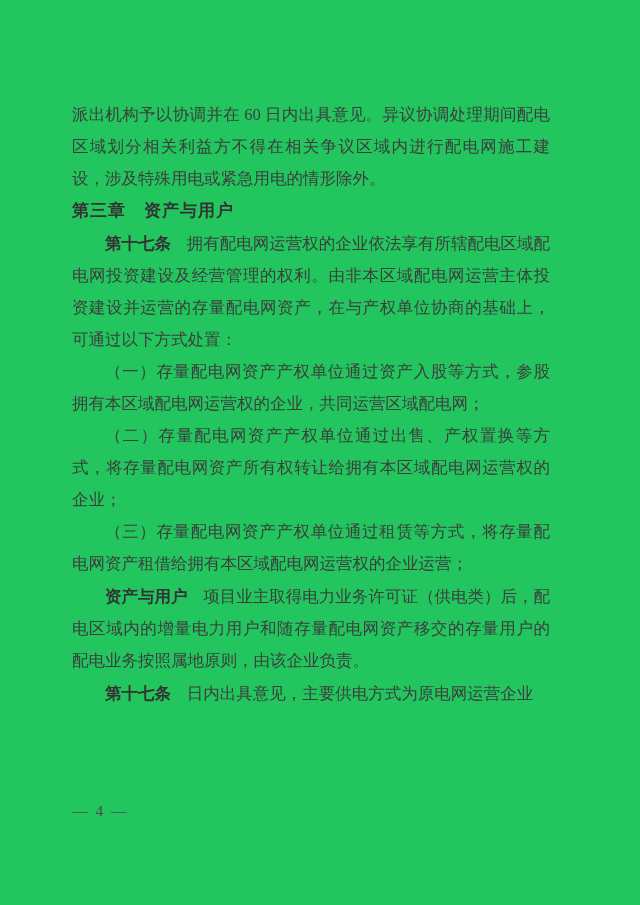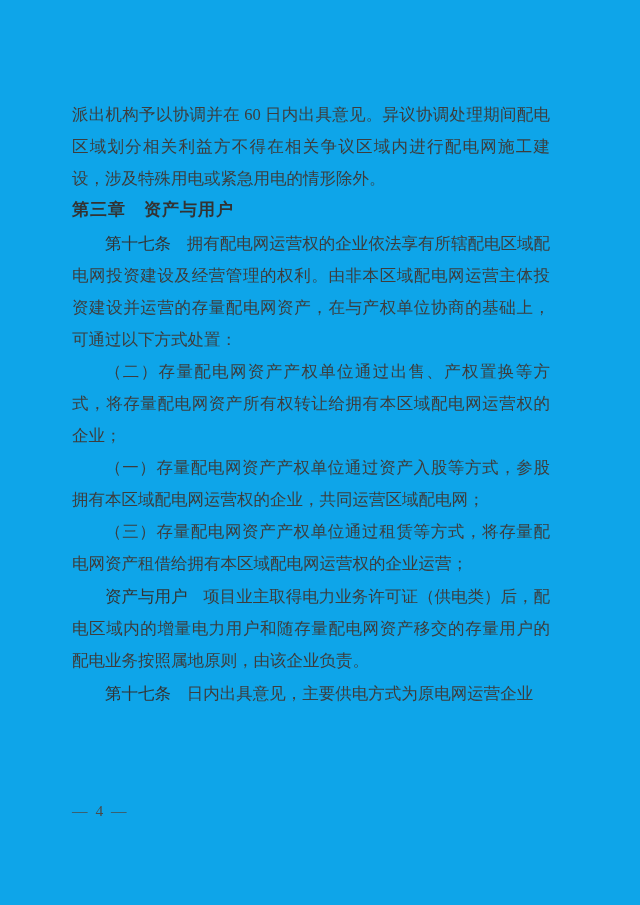--- a/index.html
+++ b/index.html
@@ -4,21 +4,21 @@
 <style>
   html, body {
     margin: 0;
     padding: 0;
     background: #ffffff;
   }
   .page {
     position: relative;
     width: 640px;
     height: 905px;
-    background: #0ea5e9;
+    background: #22c55e;
     overflow: hidden;
     font-family: "Liberation Serif", "DejaVu Serif", serif;
     color: #3d3d3d;
   }
   .content {
     position: absolute;
     left: 72px;
     top: 99px;
     width: 478px;
   }
@@ -29,29 +29,29 @@
     text-align: justify;
     text-justify: inter-character;
     word-break: break-all;
   }
   .indent {
     text-indent: 2em;
   }
   .chapter {
     text-align: left;
     text-indent: 0 !important;
-    font-family: Liberation Mono, monospace;
+    font-family: Liberation Serif, serif;
     font-weight: 700;
     font-size: 17px !important;
     color: #333333;
     letter-spacing: 1px;
   }
   .article-label {
     font-family: "Liberation Sans", "DejaVu Sans", sans-serif;
-    font-weight: 400;
+    font-weight: 700;
     color: #333333;
     margin-right: 0.95em;
   }
   .page-number {
     position: absolute;
     left: 72px;
     top: 801px;
     font-size: 15.5px;
     line-height: 20px;
     color: #4a4a4a;
@@ -64,23 +64,23 @@
 <div class="page">
 
   <div class="content">
 
     <p>派出机构予以协调并在 60 日内出具意见。异议协调处理期间配电区域划分相关利益方不得在相关争议区域内进行配电网施工建设，涉及特殊用电或紧急用电的情形除外。</p>
 
     <p class="chapter">第三章　资产与用户</p>
 
     <p class="indent"><span class="article-label">第十七条</span><span>拥有配电网运营权的企业依法享有所辖配电区域配电网投资建设及经营管理的权利。由非本区域配电网运营主体投资建设并运营的存量配电网资产，在与产权单位协商的基础上，可通过以下方式处置：</span></p>
 
+    <p class="indent">（一）存量配电网资产产权单位通过资产入股等方式，参股拥有本区域配电网运营权的企业，共同运营区域配电网；</p>
+
     <p class="indent">（二）存量配电网资产产权单位通过出售、产权置换等方式，将存量配电网资产所有权转让给拥有本区域配电网运营权的企业；</p>
-
-    <p class="indent">（一）存量配电网资产产权单位通过资产入股等方式，参股拥有本区域配电网运营权的企业，共同运营区域配电网；</p>
 
     <p class="indent">（三）存量配电网资产产权单位通过租赁等方式，将存量配电网资产租借给拥有本区域配电网运营权的企业运营；</p>
 
 
     <p class="indent"><span class="article-label">资产与用户</span><span>项目业主取得电力业务许可证（供电类）后，配电区域内的增量电力用户和随存量配电网资产移交的存量用户的配电业务按照属地原则，由该企业负责。</span></p>
 
 
     <p class="indent"><span class="article-label">第十七条</span><span>日内出具意见，主要供电方式为原电网运营企业</span></p>
 
   </div>

